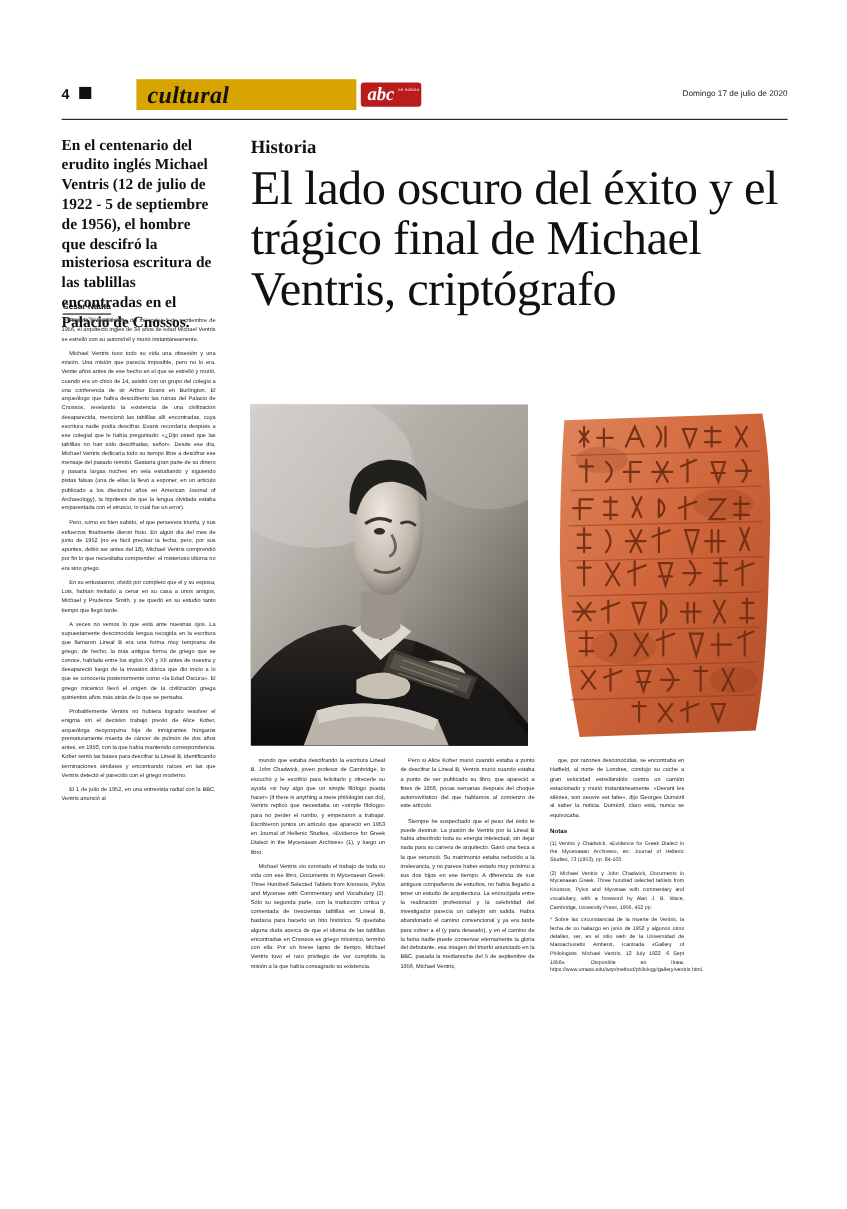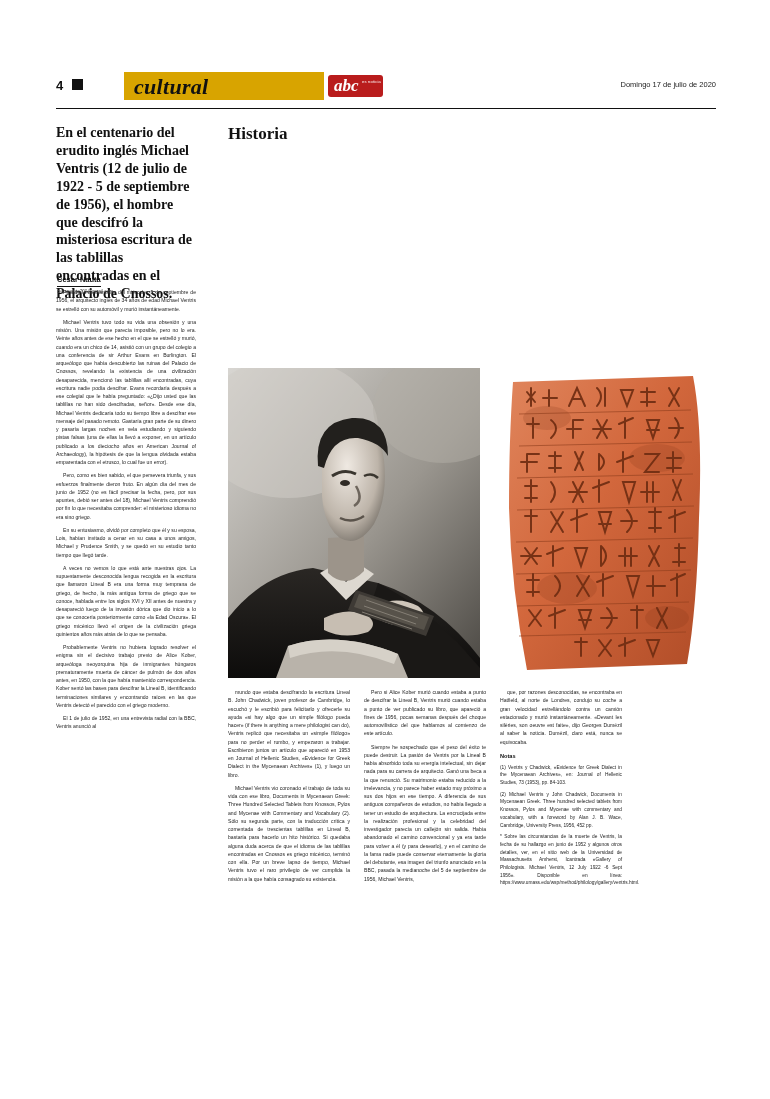--- a/index.html
+++ b/index.html
@@ -74,20 +74,21 @@
     <p>Pasada la medianoche del miércoles 5 de septiembre de 1956, el arquitecto inglés de 34 años de edad Michael Ventris se estrelló con su automóvil y murió instantáneamente.</p>
     <p>Michael Ventris tuvo todo su vida una obsesión y una misión. Una misión que parecía imposible, pero no lo era. Veinte años antes de ese hecho en el que se estrelló y murió, cuando era un chico de 14, asistió con un grupo del colegio a una conferencia de sir Arthur Evans en Burlington. El arqueólogo que había descubierto las ruinas del Palacio de Cnossos, revelando la existencia de una civilización desaparecida, mencionó las tablillas allí encontradas, cuya escritura nadie podía descifrar. Evans recordaría después a ese colegial que le había preguntado: «¿Dijo usted que las tablillas no han sido descifradas, señor». Desde ese día, Michael Ventris dedicaría todo su tiempo libre a descifrar ese mensaje del pasado remoto. Gastaría gran parte de su dinero y pasaría largas noches en vela estudiando y siguiendo pistas falsas (una de ellas la llevó a exponer, en un artículo publicado a los dieciocho años en American Journal of Archaeology), la hipótesis de que la lengua olvidada estaba emparentada con el etrusco, lo cual fue un error).</p>
     <p>Pero, como es bien sabido, el que persevera triunfa, y sus esfuerzos finalmente dieron fruto. En algún día del mes de junio de 1952 (no es fácil precisar la fecha, pero, por sus apuntes, debió ser antes del 18), Michael Ventris comprendió por fin lo que necesitaba comprender: el misterioso idioma no era sino griego.</p>
     <p>En su entusiasmo, olvidó por completo que él y su esposa, Lois, habían invitado a cenar en su casa a unos amigos, Michael y Prudence Smith, y se quedó en su estudio tanto tiempo que llegó tarde.</p>
     <p>A veces no vemos lo que está ante nuestras ojos. La supuestamente desconocida lengua recogida en la escritura que llamaron Lineal B era una forma muy temprana de griego, de hecho, la más antigua forma de griego que se conoce, hablada entre los siglos XVI y XII antes de nuestra y desapareció luego de la invasión dórica que dio inicio a lo que se conocería posteriormente como «la Edad Oscura». El griego micénico llevó el origen de la civilización griega quinientos años más atrás de lo que se pensaba.</p>
     <p>Probablemente Ventris no hubiera logrado resolver el enigma sin el decisivo trabajo previo de Alice Kober, arqueóloga neoyorquina hija de inmigrantes húngaros prematuramente muerta de cáncer de pulmón de dos años antes, en 1950, con la que había mantenido correspondencia. Kober sentó las bases para descifrar la Lineal B, identificando terminaciones similares y encontrando raíces en las que Ventris detectó el parecido con el griego moderno.</p>
     <p>El 1 de julio de 1952, en una entrevista radial con la BBC, Ventris anunció al</p>
   </div>
 
   <div class="kicker">Historia</div>
+  <div class="headline">El lado oscuro del éxito y el trágico final de Michael Ventris, criptógrafo</div>
 
   <div class="photo">
     <svg width="252" height="310" viewBox="0 0 252 310">
       <defs>
         <linearGradient id="bg" x1="0" y1="0" x2="1" y2="1">
           <stop offset="0%" stop-color="#d8d6d2"></stop>
           <stop offset="55%" stop-color="#9a968f"></stop>
           <stop offset="100%" stop-color="#4a4742"></stop>
         </linearGradient>
         <linearGradient id="suit" x1="0" y1="0" x2="0" y2="1">

